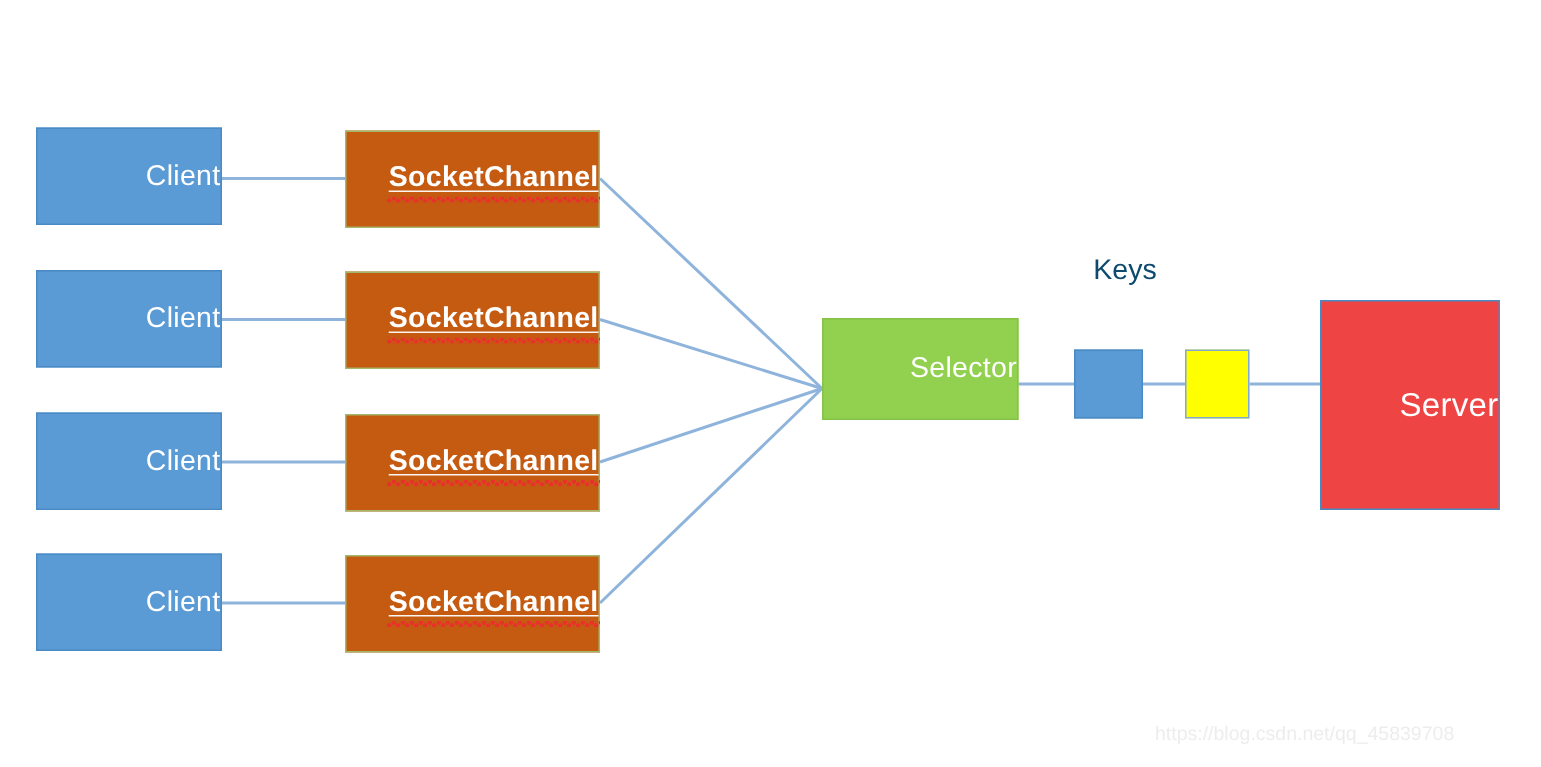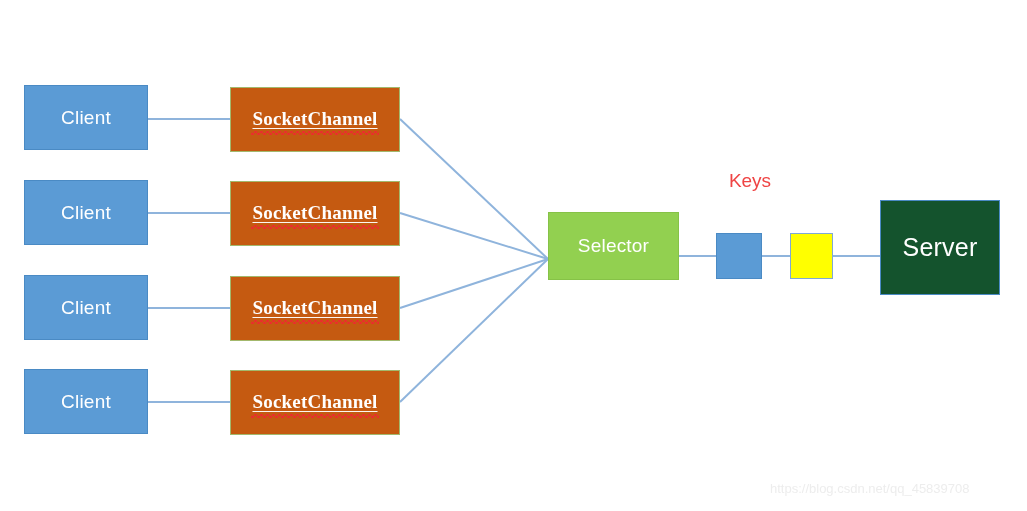--- a/index.html
+++ b/index.html
@@ -24,21 +24,21 @@
     top: 0;
     width: 1027px;
     height: 511px;
     pointer-events: none;
   }
   .node {
     position: absolute;
     box-sizing: border-box;
     display: flex;
     align-items: center;
-    justify-content: center;
+    justify-content: flex-end;
     color: #ffffff;
     font-family: "Liberation Sans", sans-serif;
     font-weight: 400;
     letter-spacing: 0.2px;
     z-index: 2;
   }
   .client {
     width: 124px;
     height: 65px;
     left: 24px;
@@ -55,21 +55,20 @@
     font-size: 19px;
     font-weight: 700;
   }
   .schannel .lbl {
     position: relative;
     display: inline-block;
     padding-bottom: 2px;
     text-decoration: underline;
     text-decoration-color: rgba(255,255,255,0.95);
     text-underline-offset: 3px;
-    font-family: Liberation Serif, serif;
   }
   .schannel .lbl::after {
     content: "";
     position: absolute;
     left: -1px;
     right: -1px;
     bottom: -3px;
     height: 4px;
     background-image:
       radial-gradient(circle at 1.5px 3px, #e8312b 1.4px, rgba(0,0,0,0) 1.6px),
@@ -81,26 +80,26 @@
     width: 131px;
     height: 68px;
     left: 548px;
     top: 212px;
     background: #92D050;
     border: 1px solid #86C247;
     font-size: 19px;
   }
   .server-node {
     width: 120px;
-    height: 95px;
+    height: 140px;
     left: 880px;
     top: 200px;
-    background: #14532d;
+    background: #ef4444;
     border: 1px solid #4A8AC4;
-    font-size: 25px;
+    font-size: 22px;
   }
   .keysq {
     position: absolute;
     box-sizing: border-box;
     z-index: 2;
   }
   .keysq-blue {
     left: 716px;
     top: 233px;
     width: 46px;
@@ -115,21 +114,21 @@
     height: 46px;
     background: #FFFF00;
     border: 1px solid #7FA9D4;
   }
   .keys-label {
     position: absolute;
     left: 700px;
     top: 170px;
     width: 100px;
     text-align: center;
-    color: #ef4444;
+    color: #0c4a6e;
     font-size: 19px;
     font-family: "Liberation Sans", sans-serif;
     z-index: 2;
   }
   .watermark {
     position: absolute;
     left: 770px;
     top: 481px;
     color: #EDEDED;
     font-size: 13px;

